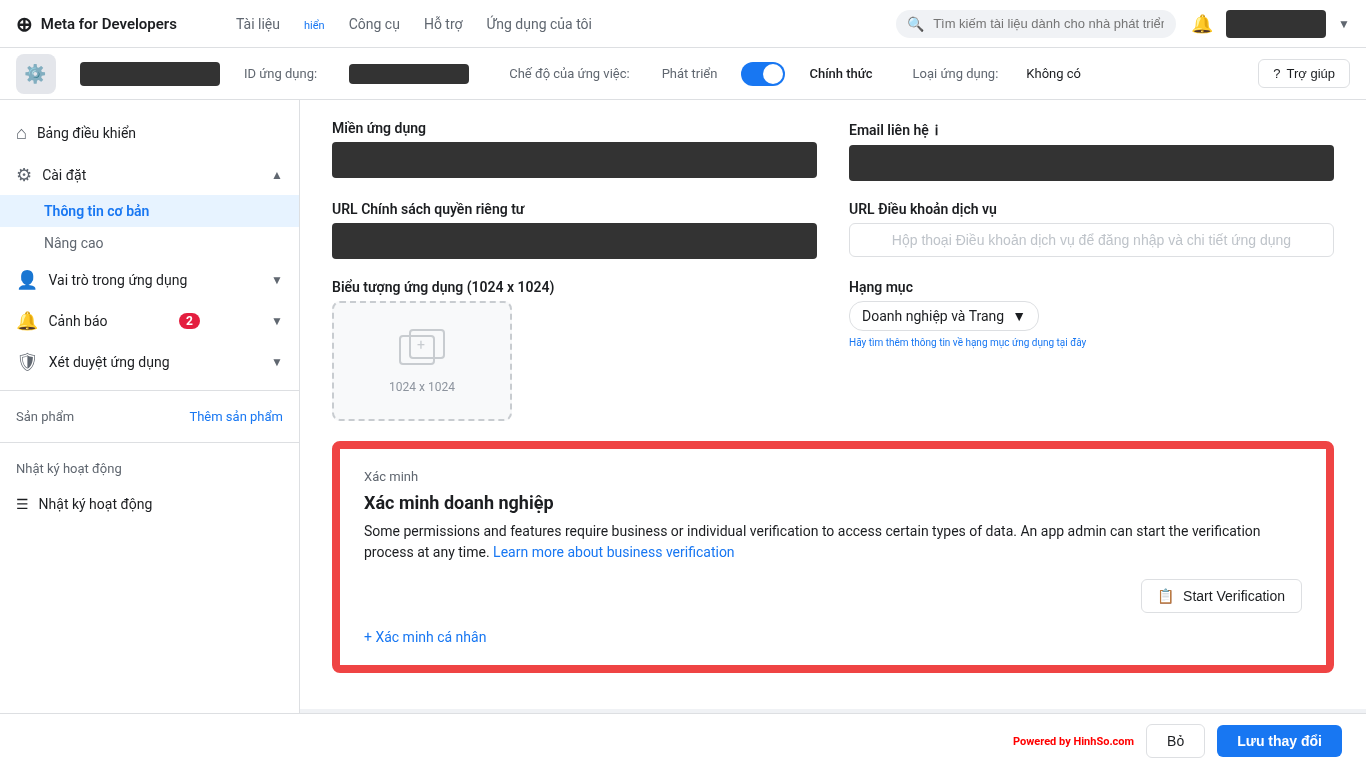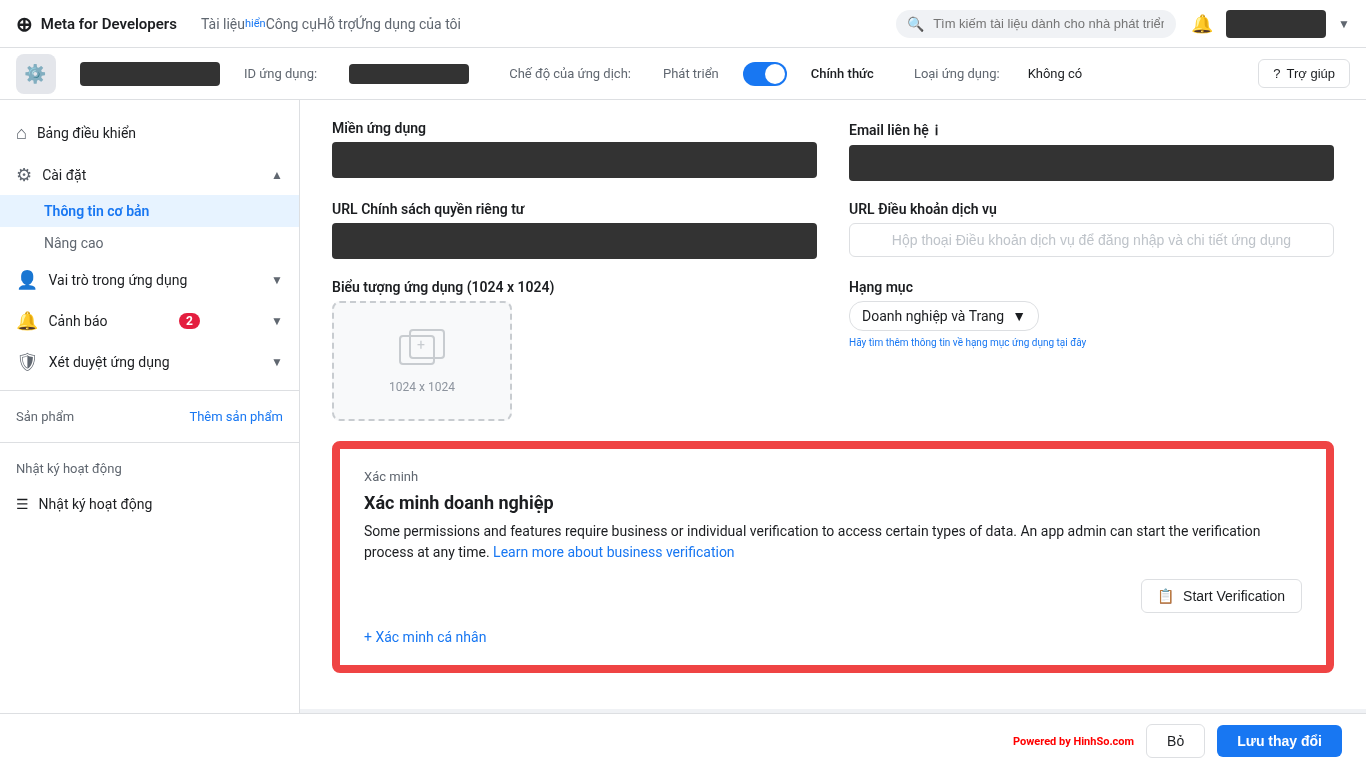--- a/index.html
+++ b/index.html
@@ -5,21 +5,21 @@
     * { box-sizing: border-box; margin: 0; padding: 0; }
     body { font-family: -apple-system, BlinkMacSystemFont, 'Segoe UI', Roboto, sans-serif; font-size: 14px; color: #1c1e21; background: #f0f2f5; }
 
     
     .top-nav {
       display: flex; align-items: center; background: #fff; border-bottom: 1px solid #dddfe2;
       padding: 0 16px; height: 48px; position: fixed; top: 0; left: 0; right: 0; z-index: 100;
     }
     .logo { display: flex; align-items: center; gap: 8px; font-weight: 600; font-size: 15px; color: #1c1e21; margin-right: 24px; }
     .logo-icon { font-size: 20px; }
-    .nav-links { display: flex; align-items: center; flex: 1; }
+    .nav-links { display: flex; gap: 24px; align-items: flex-end; flex: 1; margin-left: 35px; }
     .nav-link { color: #606770; font-size: 14px; cursor: pointer; text-decoration: none; }
     .search-box {
       display: flex; align-items: center; background: #f0f2f5; border-radius: 20px;
       padding: 6px 12px; gap: 8px; width: 280px; margin: 0 16px;
     }
     .search-box input { border: none; background: transparent; font-size: 13px; color: #606770; outline: none; width: 100%; }
     .nav-right { display: flex; align-items: center; gap: 12px; }
     .bell-icon { font-size: 18px; cursor: pointer; color: #606770; }
     .user-avatar { background: #ccc; border-radius: 4px; width: 100px; height: 28px; display: flex; align-items: center; justify-content: center; cursor: pointer; }
     .chevron { font-size: 12px; color: #606770; cursor: pointer; }
@@ -158,21 +158,21 @@
     <div class="user-avatar" style="background:#333;"></div>
     <span class="chevron">▼</span>
   </div>
 </nav>
 
 <div class="app-header">
   <div class="app-icon-box">⚙️</div>
   <div class="app-name-blurred"></div>
   <span class="app-id-label">ID ứng dụng:</span>
   <div class="app-id-value"></div>
-  <span class="mode-label">Chế độ của ứng dịch:</span>
+  <span class="mode-label">Chế độ của ứng việc:</span>
   <div class="mode-toggle">
     <span class="mode-dev">Phát triển</span>
     <div class="toggle-switch">
       <div class="toggle-knob"></div>
     </div>
     <span class="mode-prod">Chính thức</span>
   </div>
   <span class="app-type-label">Loại ứng dụng:</span>
   <span class="app-type-value">Không có</span>
   <button class="help-btn">

